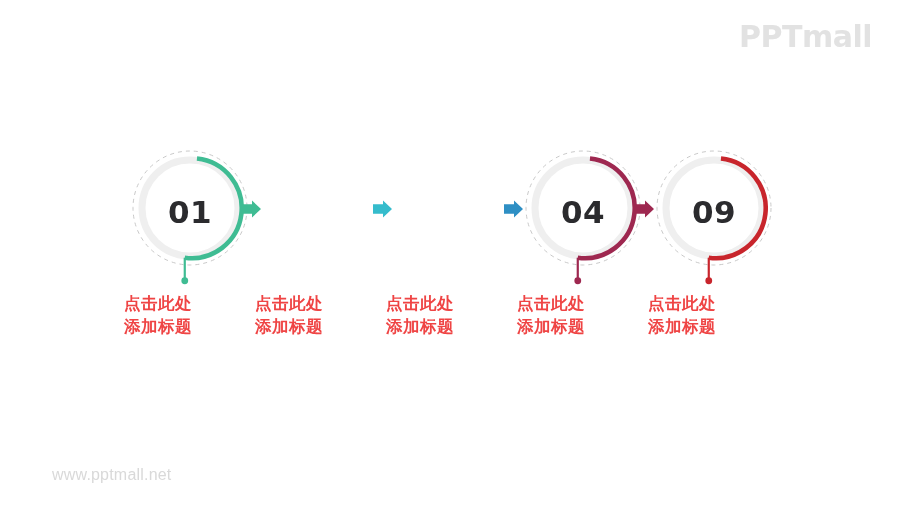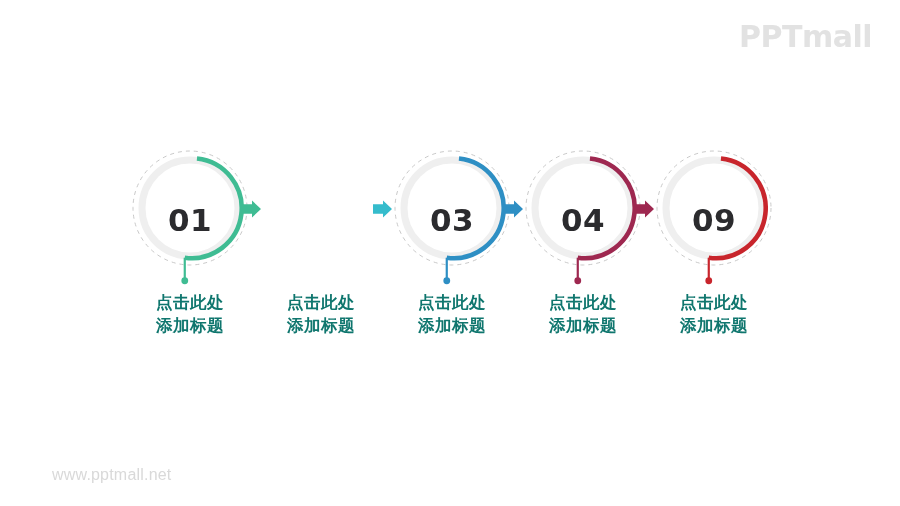--- a/index.html
+++ b/index.html
@@ -69,43 +69,42 @@
     left: -6px;
     top: -6px;
     width: 132px;
     height: 132px;
     overflow: visible;
   }
 
   .step-number {
     position: absolute;
     left: 0;
-    top: 12px;
+    top: 4px;
     width: 120px;
     height: 120px;
     display: flex;
     align-items: center;
     justify-content: center;
     font-family: "DejaVu Sans", sans-serif;
     font-size: 31px;
     font-weight: 700;
     color: #2b2b2e;
     letter-spacing: 0.5px;
   }
 
   .step-label {
     position: absolute;
     top: 144px;
     left: 0;
     width: 132px;
-    text-align: center;
-    font-family: Liberation Serif, serif;
+    font-family: Liberation Sans, sans-serif;
     font-size: 16.5px;
     font-weight: 700;
-    color: #0f766e;
+    color: #ef4444;
     line-height: 1.38;
     letter-spacing: 0.5px;
   }
   .step-label .line2 { display: block; }
 
   
   .connector {
     position: absolute;
     top: 52px;
     width: 22px;
@@ -139,30 +138,20 @@
     </div>
     <div class="step" style="left: 255px;">
       <div class="step-label"><span class="line1">点击此处</span><span class="line2">添加标题</span></div>
       <div class="connector" style="left: 118px;">
         <svg width="22" height="18" viewBox="0 0 22 18">
           <path d="M 0 4.2 L 10 4.2 L 10 0.5 L 19 9 L 10 17.5 L 10 13.8 L 0 13.8 Z" fill="#35bccc"></path>
         </svg>
       </div>
     </div>
     <div class="step" style="left: 386px;">
-      <div class="step-circle-wrap">
-        <svg class="step-svg" viewBox="0 0 132 132">
-          <circle cx="66" cy="66" r="57" fill="none" stroke="#c9c9c9" stroke-width="1" stroke-dasharray="4 4"></circle>
-          <circle cx="66" cy="66" r="48" fill="#ffffff" stroke="#efefef" stroke-width="7"></circle>
-          <path d="M 72.96 16.49 A 50 50 0 1 1 60.77 115.73" fill="none" stroke="#2e8fc4" stroke-width="4.6" stroke-linecap="butt"></path>
-          <line x1="60.77" y1="115.73" x2="60.77" y2="137.73" stroke="#2e8fc4" stroke-width="2.2"></line>
-          <circle cx="60.77" cy="138.73" r="3.4" fill="#2e8fc4"></circle>
-        </svg>
-        <div class="step-number">03</div>
-      </div>
       <div class="step-label"><span class="line1">点击此处</span><span class="line2">添加标题</span></div>
       <div class="connector" style="left: 118px;">
         <svg width="22" height="18" viewBox="0 0 22 18">
           <path d="M 0 4.2 L 10 4.2 L 10 0.5 L 19 9 L 10 17.5 L 10 13.8 L 0 13.8 Z" fill="#2e8fc4"></path>
         </svg>
       </div>
     </div>
     <div class="step" style="left: 517px;">
       <div class="step-circle-wrap">
         <svg class="step-svg" viewBox="0 0 132 132">

